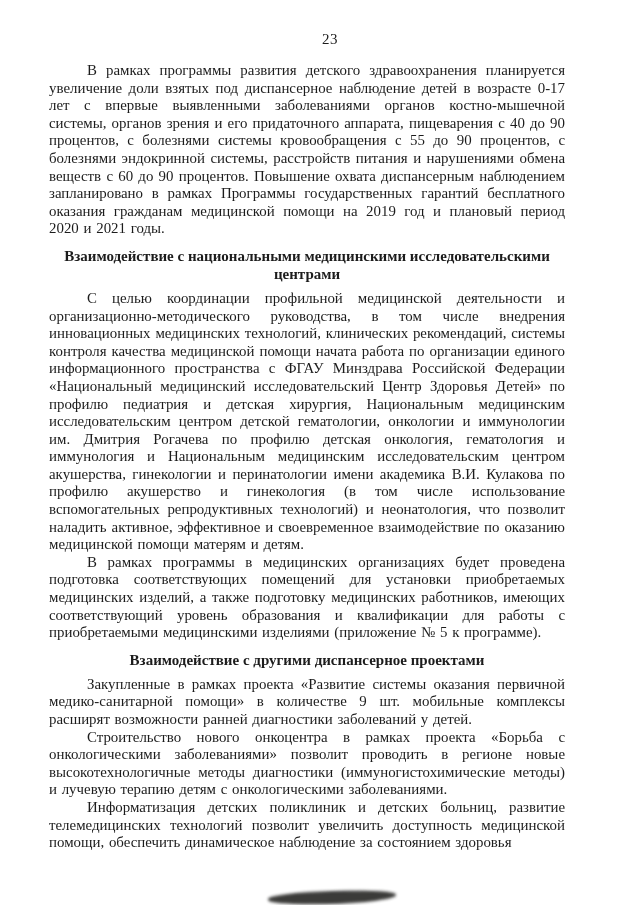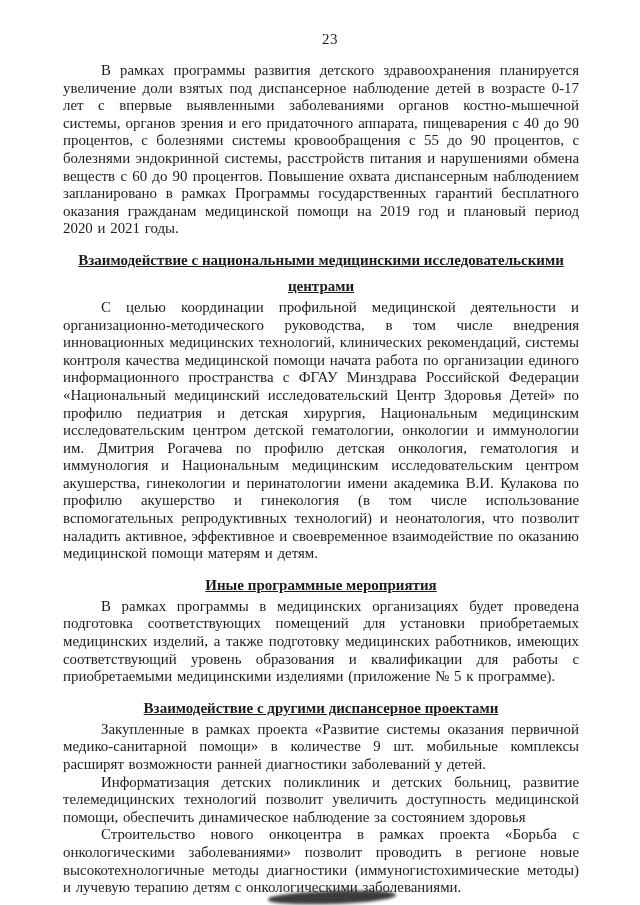--- a/index.html
+++ b/index.html
@@ -18,42 +18,41 @@
   }
   .page-number {
     margin-top: 31px;
     text-align: center;
     font-size: 15px;
     letter-spacing: 0.5px;
     margin-left: 20px;
   }
   .text-column {
     position: absolute;
-    left: 63px;
+    left: 49px;
     top: 62px;
     width: 516px;
   }
   .para {
     margin: 0;
     font-size: 14.9px;
     line-height: 17.6px;
     text-align: justify;
     text-indent: 38px;
     word-spacing: 1px;
   }
   .heading {
     margin: 9px 0 0 0;
     font-size: 15px;
-    line-height: 26px;
+    line-height: 18px;
     font-weight: bold;
     text-align: center;
-    text-decoration: underline;
   }
   .heading + .para {
-    margin-top: 0;
+    margin-top: 7px;
   }
   .smudge {
     position: absolute;
     left: 268px;
     top: 891px;
     width: 128px;
     height: 13px;
     background: #20201e;
     border-radius: 50% 40% 55% 45%;
     filter: blur(1.5px);
@@ -69,29 +68,28 @@
   <div class="page-number">23</div>
 
   <div class="text-column">
 
     <p class="para">В рамках программы развития детского здравоохранения планируется увеличение доли взятых под диспансерное наблюдение детей в возрасте 0-17 лет с впервые выявленными заболеваниями органов костно-мышечной системы, органов зрения и его придаточного аппарата, пищеварения с 40 до 90 процентов, с болезнями системы кровообращения с 55 до 90 процентов, с болезнями эндокринной системы, расстройств питания и нарушениями обмена веществ с 60 до 90 процентов. Повышение охвата диспансерным наблюдением запланировано в рамках Программы государственных гарантий бесплатного оказания гражданам медицинской помощи на 2019 год и плановый период 2020 и 2021 годы.</p>
 
     <p class="heading">Взаимодействие с национальными медицинскими исследовательскими центрами</p>
 
     <p class="para">С целью координации профильной медицинской деятельности и организационно-методического руководства, в том числе внедрения инновационных медицинских технологий, клинических рекомендаций, системы контроля качества медицинской помощи начата работа по организации единого информационного пространства с ФГАУ Минздрава Российской Федерации «Национальный медицинский исследовательский Центр Здоровья Детей» по профилю педиатрия и детская хирургия, Национальным медицинским исследовательским центром детской гематологии, онкологии и иммунологии им. Дмитрия Рогачева по профилю детская онкология, гематология и иммунология и Национальным медицинским исследовательским центром акушерства, гинекологии и перинатологии имени академика В.И. Кулакова по профилю акушерство и гинекология (в том числе использование вспомогательных репродуктивных технологий) и неонатология, что позволит наладить активное, эффективное и своевременное взаимодействие по оказанию медицинской помощи матерям и детям.</p>
 
-    <p class="heading">Иные программные мероприятия</p>
 
     <p class="para">В рамках программы в медицинских организациях будет проведена подготовка соответствующих помещений для установки приобретаемых медицинских изделий, а также подготовку медицинских работников, имеющих соответствующий уровень образования и квалификации для работы с приобретаемыми медицинскими изделиями (приложение № 5 к программе).</p>
 
     <p class="heading">Взаимодействие с другими диспансерное проектами</p>
 
     <p class="para">Закупленные в рамках проекта «Развитие системы оказания первичной медико-санитарной помощи» в количестве 9 шт. мобильные комплексы расширят возможности ранней диагностики заболеваний у детей.</p>
 
+    <p class="para">Строительство нового онкоцентра в рамках проекта «Борьба с онкологическими заболеваниями» позволит проводить в регионе новые высокотехнологичные методы диагностики (иммуногистохимические методы) и лучевую терапию детям с онкологическими заболеваниями.</p>
+
     <p class="para">Информатизация детских поликлиник и детских больниц, развитие телемедицинских технологий позволит увеличить доступность медицинской помощи, обеспечить динамическое наблюдение за состоянием здоровья</p>
-
-    <p class="para">Строительство нового онкоцентра в рамках проекта «Борьба с онкологическими заболеваниями» позволит проводить в регионе новые высокотехнологичные методы диагностики (иммуногистохимические методы) и лучевую терапию детям с онкологическими заболеваниями.</p>
 
   </div>
 
   <div class="smudge"></div>
 
 </div>
 
 </body></html>

